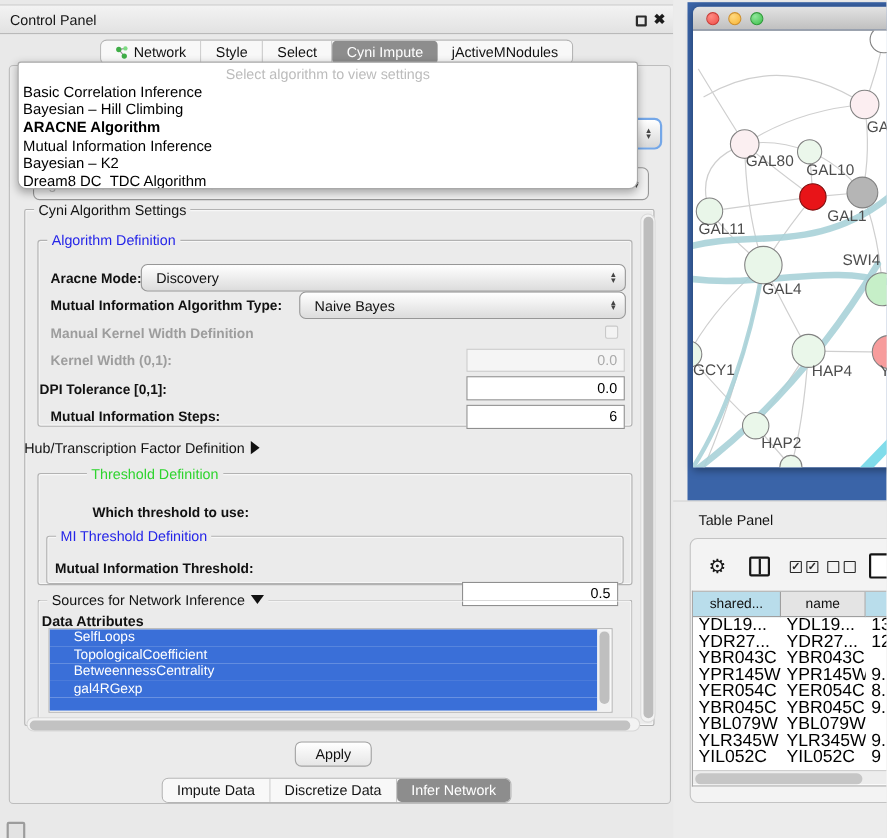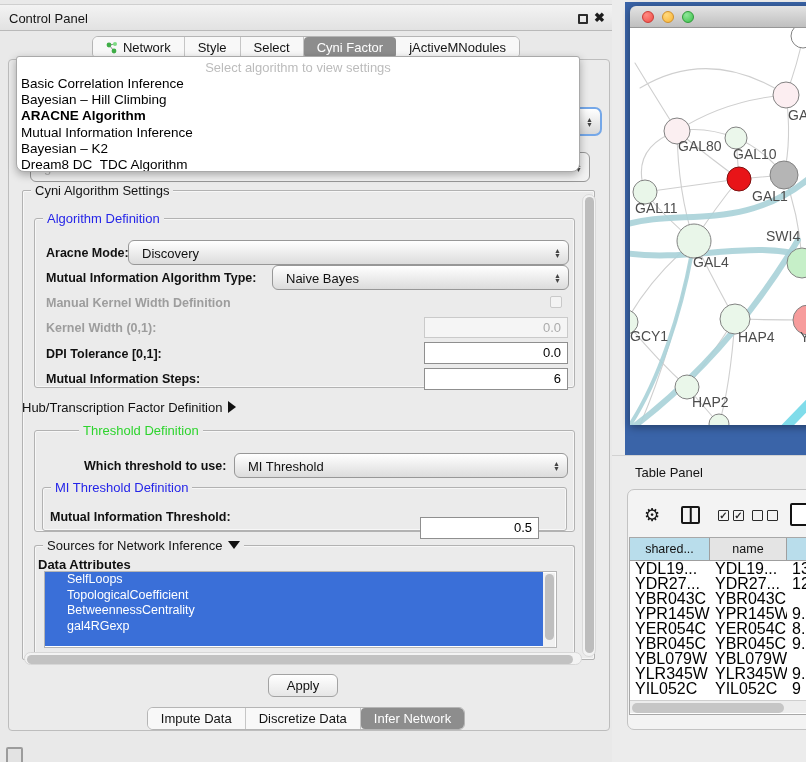--- a/index.html
+++ b/index.html
@@ -137,21 +137,21 @@
           </svg>
           <span>Network</span>
         </div>
         <div class="tab">
           <span>Style</span>
         </div>
         <div class="tab">
           <span>Select</span>
         </div>
         <div class="tab selected">
-          <span>Cyni Factor</span>
+          <span>Cyni Impute</span>
         </div>
         <div class="tab">
           <span>jActiveMNodules</span>
         </div>
       </div>
   </div>
 
   <div class="content-panel"></div>
 
   <div class="combo combo-focus">
@@ -194,45 +194,41 @@
     <span class="cv">Naive Bayes</span>
     <span class="spin">▲<br>▼</span>
   </div>
 
   <span class="flabel dis" style="left:46px; top:296px;">Manual Kernel Width Definition</span>
   <span class="checkbox" style="left:550px; top:296px;"></span>
 
   <span class="flabel dis" style="left:46px; top:321px;">Kernel Width (0,1):</span>
   <div class="tfield dis" style="left:424px; top:317px; width:144px; height:21px;">0.0</div>
 
-  <span class="flabel" style="left:46px; top:347px;">DPI Tolerance [0,1]:</span>
+  <span class="flabel" style="left:36px; top:347px;">DPI Tolerance [0,1]:</span>
   <div class="tfield" style="left:424px; top:342px; width:144px; height:22px;">0.0</div>
 
   <span class="flabel" style="left:46px; top:372px;">Mutual Information Steps:</span>
   <div class="tfield" style="left:424px; top:368px; width:144px; height:22px;">6</div>
 
   <div class="disclosure" style="left:22px; top:400px;">
     <span>Hub/Transcription Factor Definition</span><span class="tri-right"></span>
   </div>
 
   <div class="group" style="left:34px; top:430px; width:541px; height:102px;">
     <span class="gt green">Threshold Definition</span>
   </div>
 
   <span class="flabel" style="left:84px; top:459px;">Which threshold to use:</span>
-  <div class="combo" style="left:234px; top:453px; width:334px; height:25px; z-index:2;">
-    <span class="cv">MI Threshold</span>
-    <span class="spin">▲<br>▼</span>
-  </div>
 
   <div class="group" style="left:42px; top:487px; width:525px; height:44px;">
     <span class="gt blue">MI Threshold Definition</span>
   </div>
   <span class="flabel" style="left:50px; top:510px;">Mutual Information Threshold:</span>
-  <div class="tfield" style="left:420px; top:517px; width:119px; height:22px;">0.5</div>
+  <div class="tfield" style="left:420px; top:529px; width:142px; height:22px;">0.5</div>
 
   <div class="group" style="left:34px; top:545px; width:541px; height:112px; border-bottom:none; border-radius:3px 3px 0 0;">
     <span class="gt" style="font-size:13px;">
       <span>Sources for Network Inference</span><span class="tri-down"></span>
     </span>
   </div>
   <span class="flabel" style="left:38px; top:557px; font-size:13px;">Data Attributes</span>
 
   <div class="attr-list">
     <div id="attr-items">

